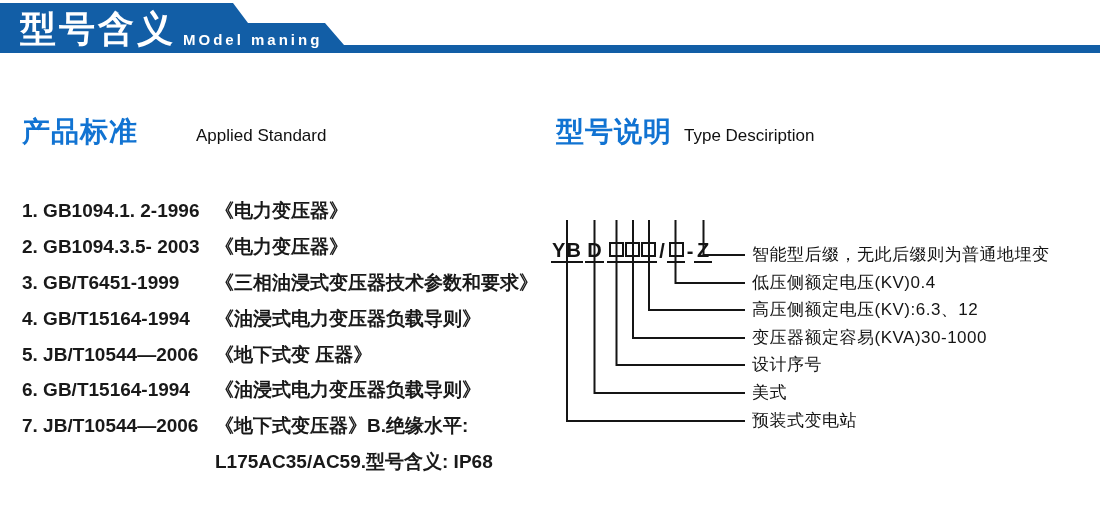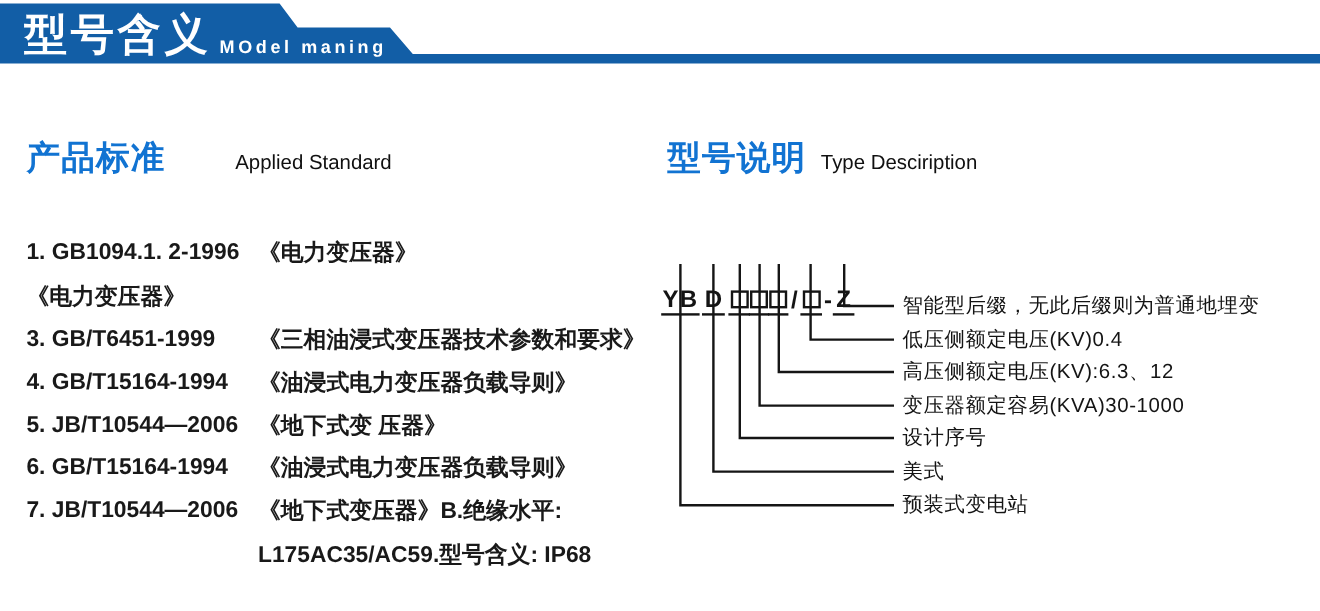--- a/index.html
+++ b/index.html
@@ -71,20 +71,21 @@
 
   <div class="hd-cn left">产品标准</div>
   <div class="hd-en left">Applied Standard</div>
 
   <div class="std-list">
     <div class="std-row">
       <span>1. GB1094.1. 2-1996</span>
       <span>《电力变压器》</span>
     </div>
     <div class="std-row">
+      <span>2. GB1094.3.5- 2003</span>
       <span>《电力变压器》</span>
     </div>
     <div class="std-row">
       <span>3. GB/T6451-1999</span>
       <span>《三相油浸式变压器技术参数和要求》</span>
     </div>
     <div class="std-row">
       <span>4. GB/T15164-1994</span>
       <span>《油浸式电力变压器负载导则》</span>
     </div>

